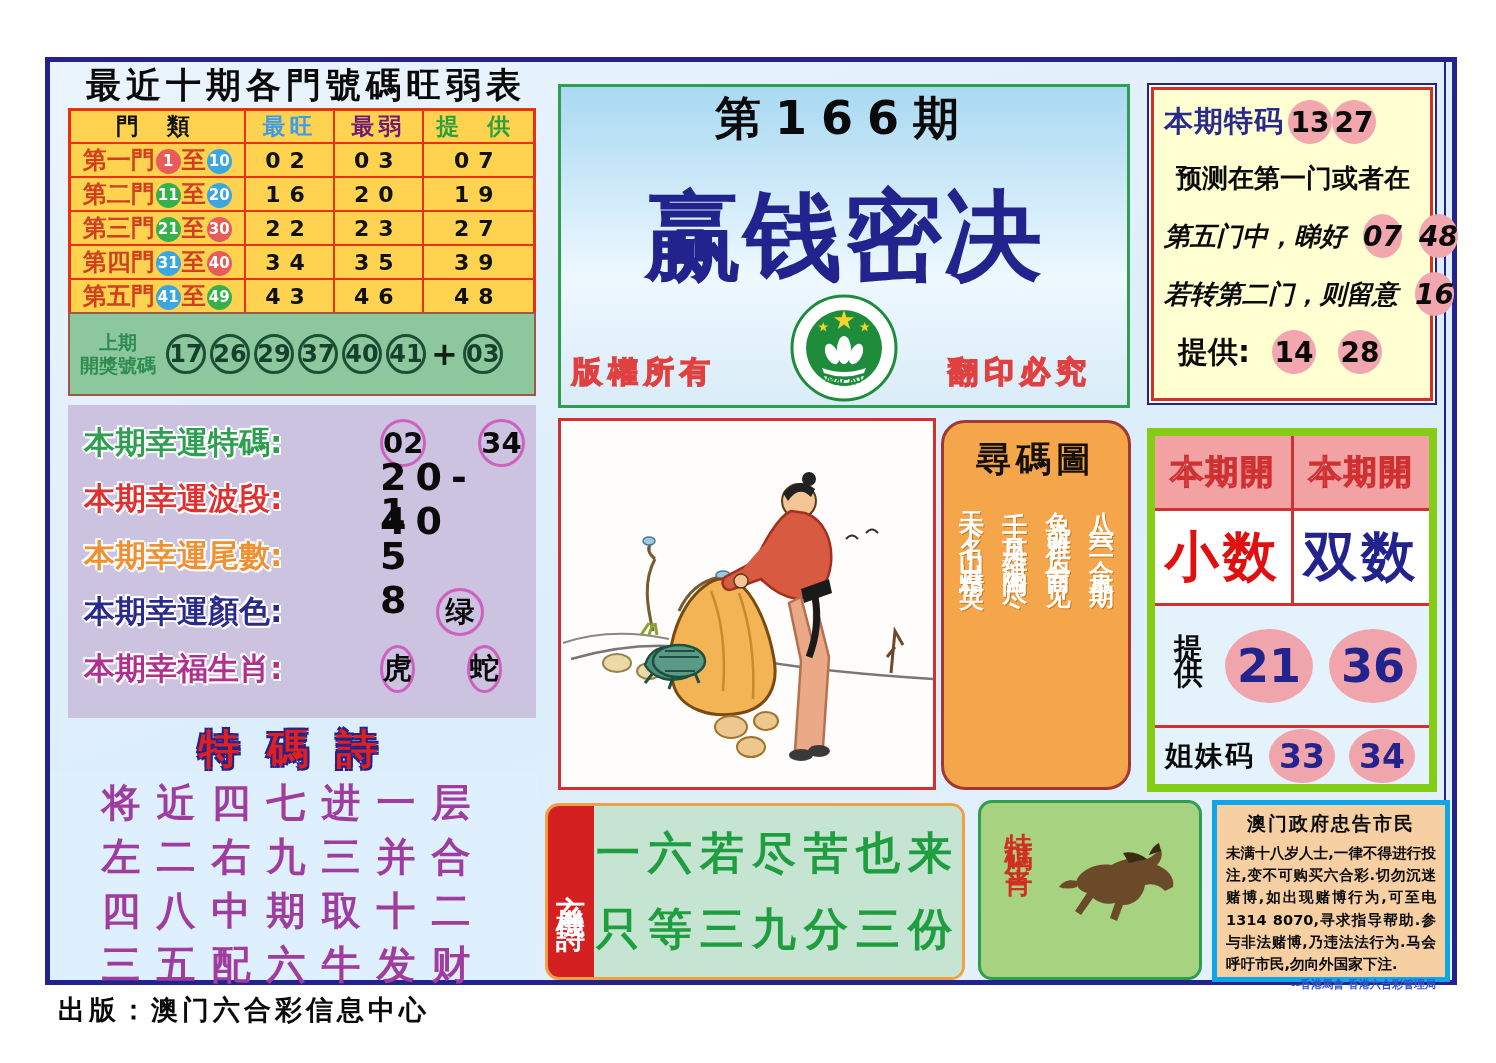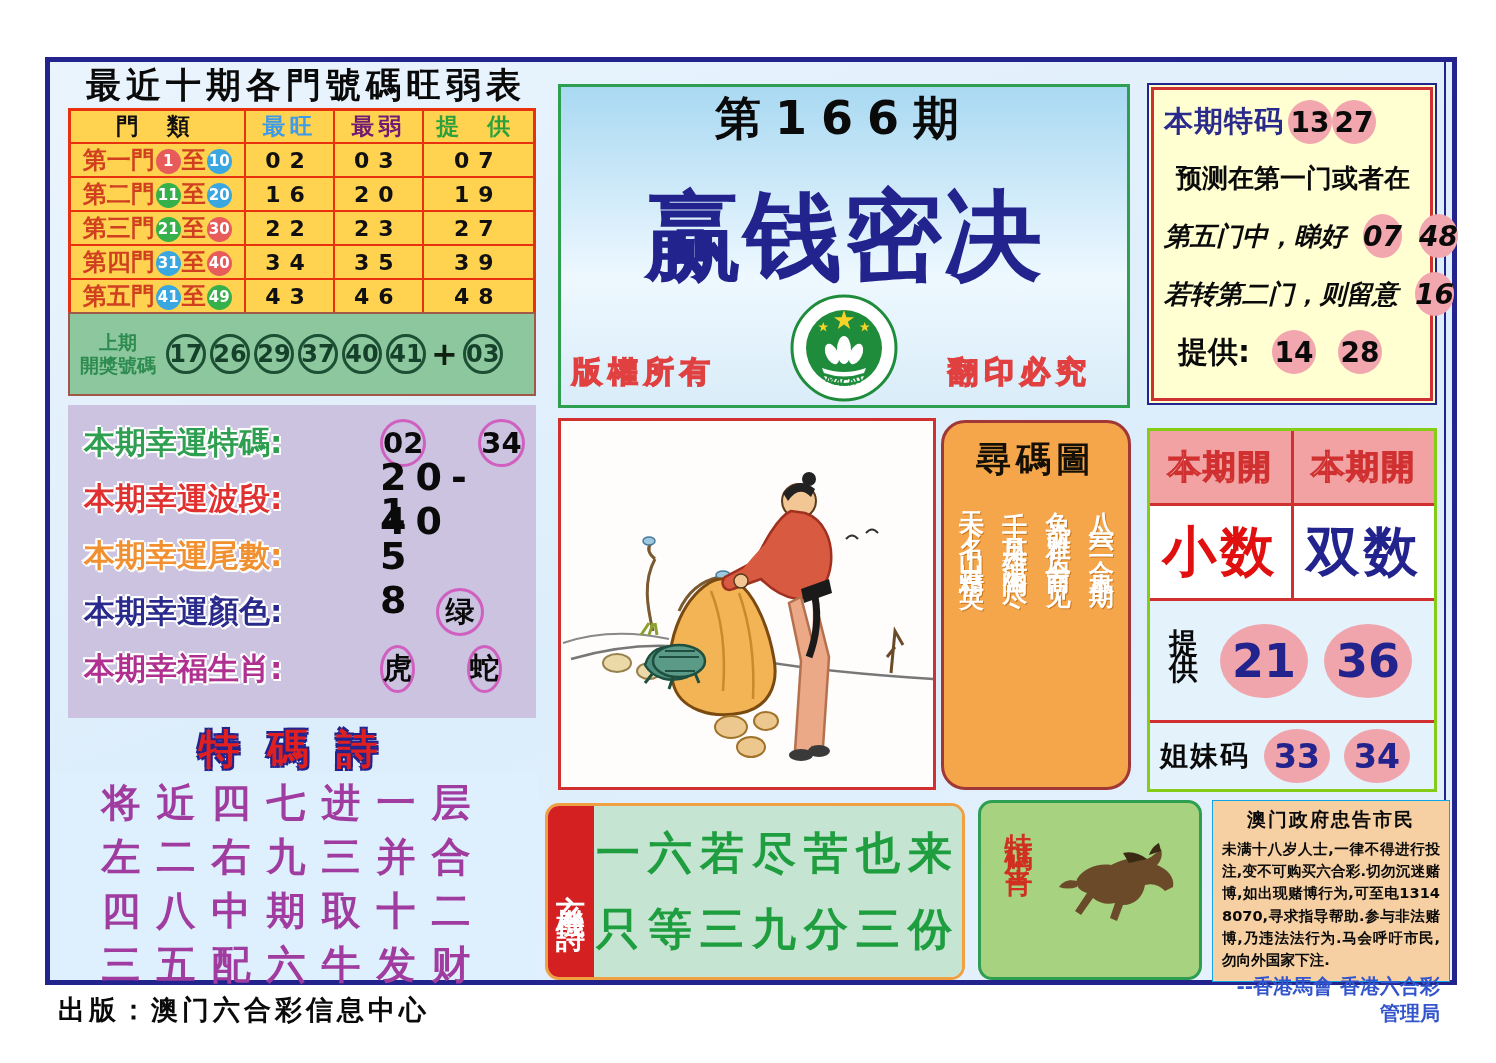--- a/index.html
+++ b/index.html
@@ -83,21 +83,21 @@
   .pk-circle{display:inline-flex;align-items:center;justify-content:center;width:44px;height:44px;border-radius:50%;
              background:#f2a6ae;color:#0a0a0a;font-size:28px;vertical-align:middle;}
   .pred-line{font-size:26px;color:#0a0a0a;line-height:40px;white-space:nowrap;}
   #pred-l1{display:flex;align-items:center;margin-bottom:14px;}
   #pred-label{color:#2a2a8c;font-size:29px;letter-spacing:1px;margin-right:4px;}
   #pred-l2{margin-bottom:16px;text-align:center;}
   #pred-l3,#pred-l4{display:flex;align-items:center;margin-bottom:14px;gap:17px;font-style:italic;}
   #pred-l5{display:flex;align-items:center;gap:22px;padding-left:14px;margin-top:6px;}
 
   
-  #result{left:1147px;top:428px;width:290px;height:364px;border:3px solid #84cc16;background:#ffffff;box-sizing:border-box;
+  #result{left:1147px;top:428px;width:290px;height:364px;border:8px solid #84cc16;background:#ffffff;box-sizing:border-box;
           display:flex;flex-direction:column;}
   #res-headers{display:flex;height:72px;border-bottom:3px solid #d03030;}
   .res-h{flex:1;background:#f2a2a2;display:flex;align-items:center;justify-content:center;
          font-size:33px;color:#ffffff;-webkit-text-stroke:1.2px #d03030;letter-spacing:2px;}
   .res-h:first-child{border-right:3px solid #d03030;}
   #res-values{display:flex;height:92px;border-bottom:3px solid #d03030;}
   .res-v{flex:1;display:flex;align-items:center;justify-content:center;font-size:54px;letter-spacing:4px;font-weight:900;}
   .res-v:first-child{border-right:3px solid #d03030;color:#e01010;}
   .res-v:last-child{color:#23238e;}
   #res-provide{height:122px;border-bottom:3px solid #d03030;background:#e4f2fc;display:flex;align-items:center;
@@ -118,25 +118,25 @@
   .xj-line{font-size:44px;color:#1f9e40;letter-spacing:8px;white-space:nowrap;}
 
   
   #zodiac{left:978px;top:800px;width:224px;height:180px;border:3px solid #2e9e50;border-radius:14px;background:#a7d381;
           box-sizing:border-box;display:flex;align-items:center;}
   #zd-label{writing-mode:vertical-rl;text-orientation:upright;color:#d03020;font-size:28px;letter-spacing:12px;
             margin-left:18px;height:160px;}
   #zd-horse{margin-left:18px;width:130px;height:110px;}
 
   
-  #advisory{left:1212px;top:800px;width:238px;height:182px;background:#f6cfa2;border:1px solid #0ea5e9;box-sizing:border-box;
+  #advisory{left:1212px;top:800px;width:238px;height:182px;background:#f6cfa2;border:5px solid #0ea5e9;box-sizing:border-box;
             padding:6px 9px 4px 9px;}
   #adv-title{font-size:19px;color:#0a0a0a;text-align:center;letter-spacing:2px;margin-bottom:5px;}
   #adv-body{font-size:14.6px;color:#0a0a0a;line-height:1.52;text-align:justify;}
-  #adv-sign{font-size:20px;color:#3355cc;text-align:right;margin-top:2px;}
+  #adv-sign{font-size:11px;color:#3355cc;text-align:right;margin-top:2px;}
 
   
   #publisher{left:58px;top:992px;font-size:27px;color:#0a0a0a;letter-spacing:4px;}
 </style>
 </head>
 <body>
 
 <div id="page">
 
   <div class="abs" id="frame"></div>

